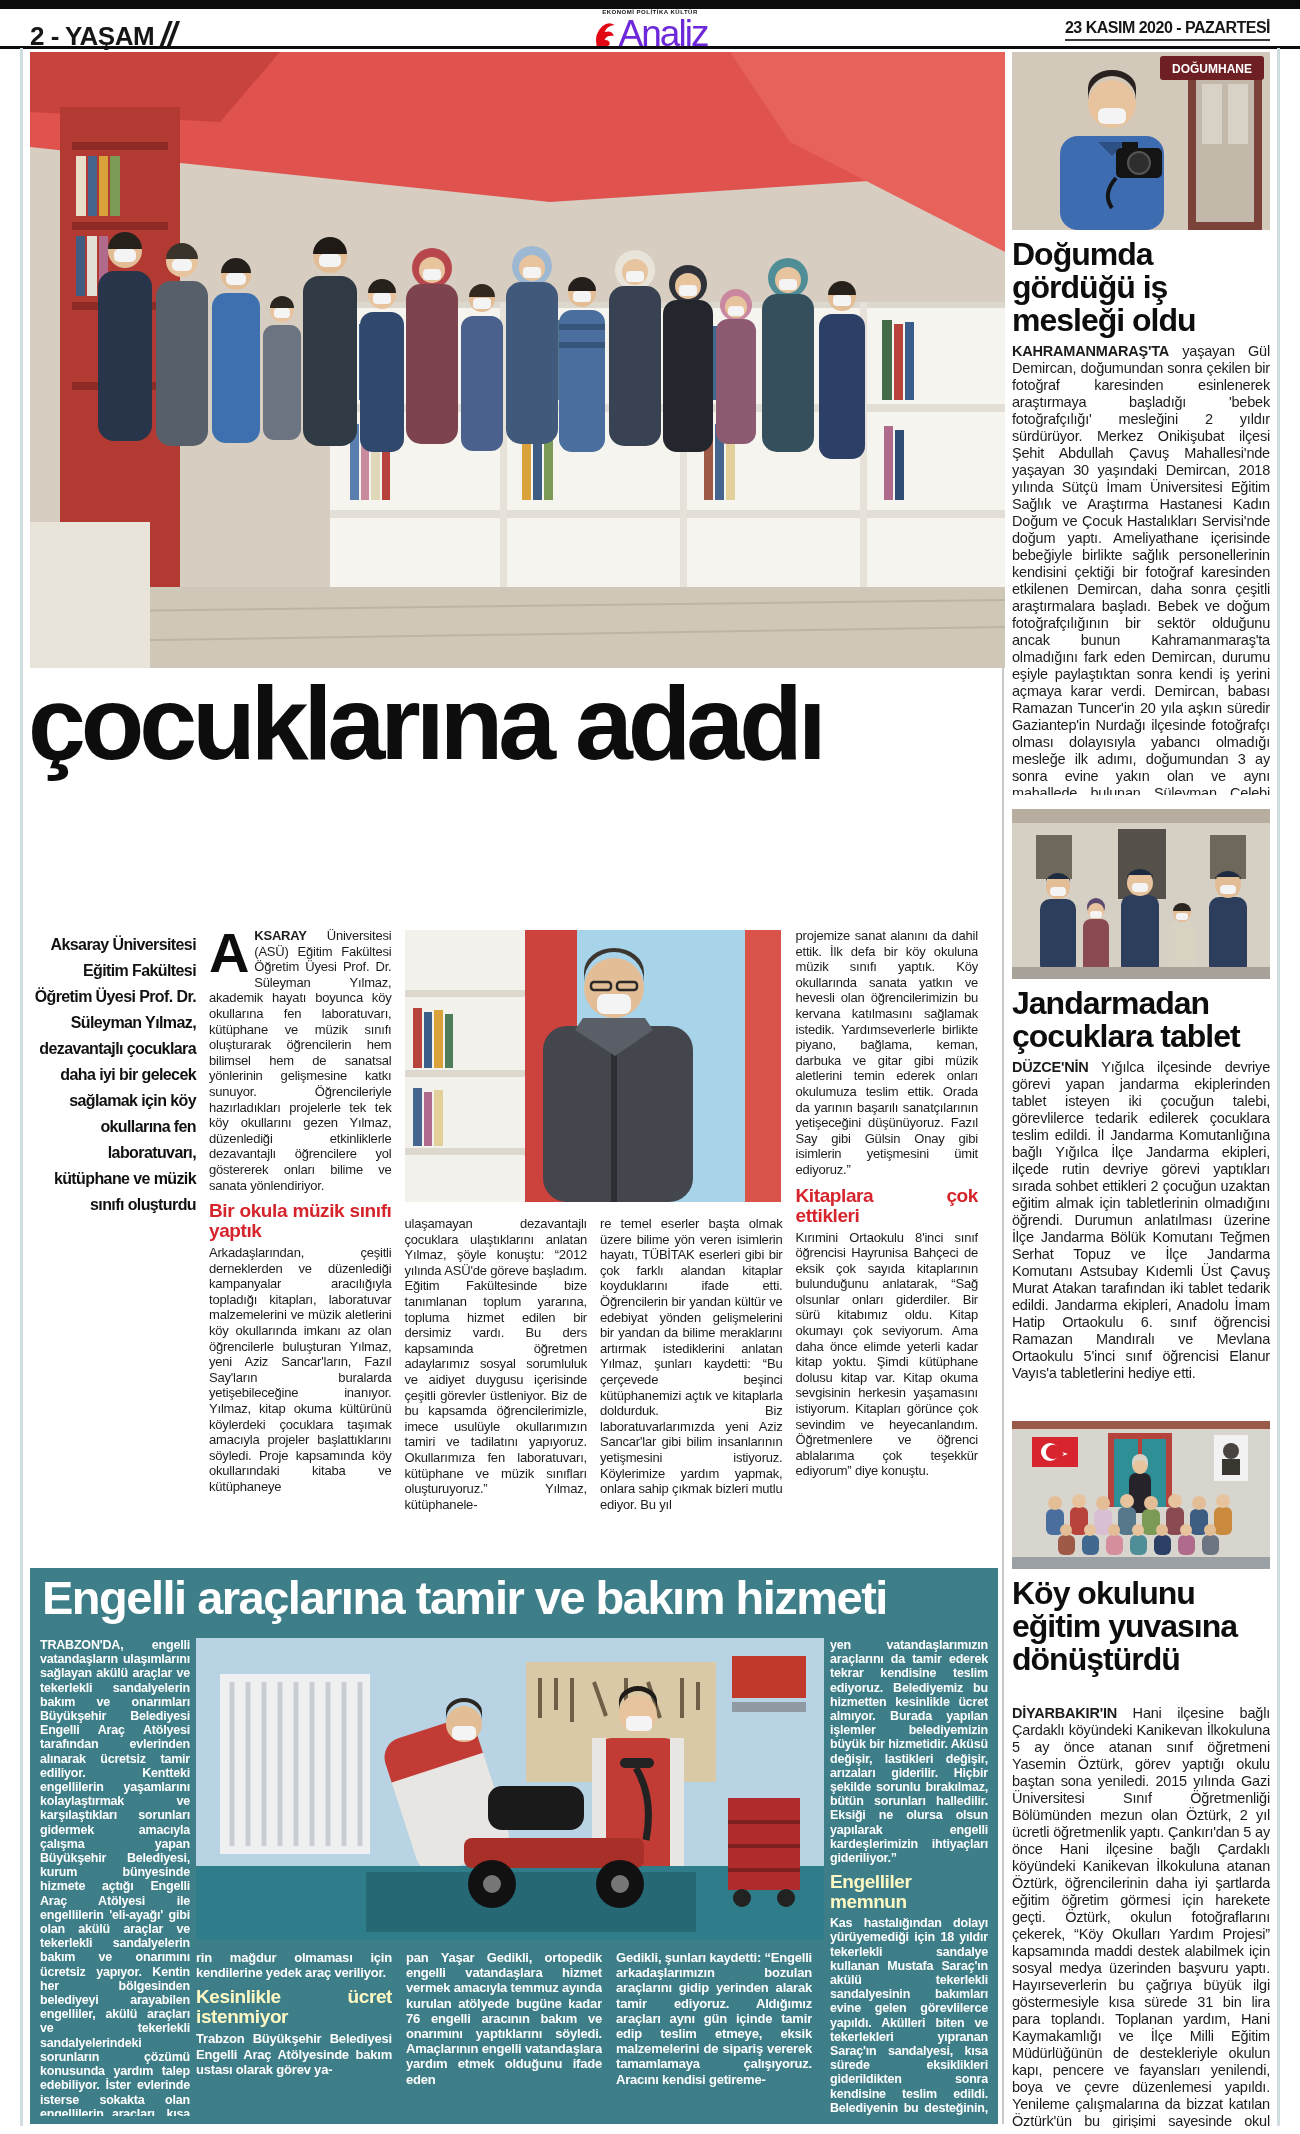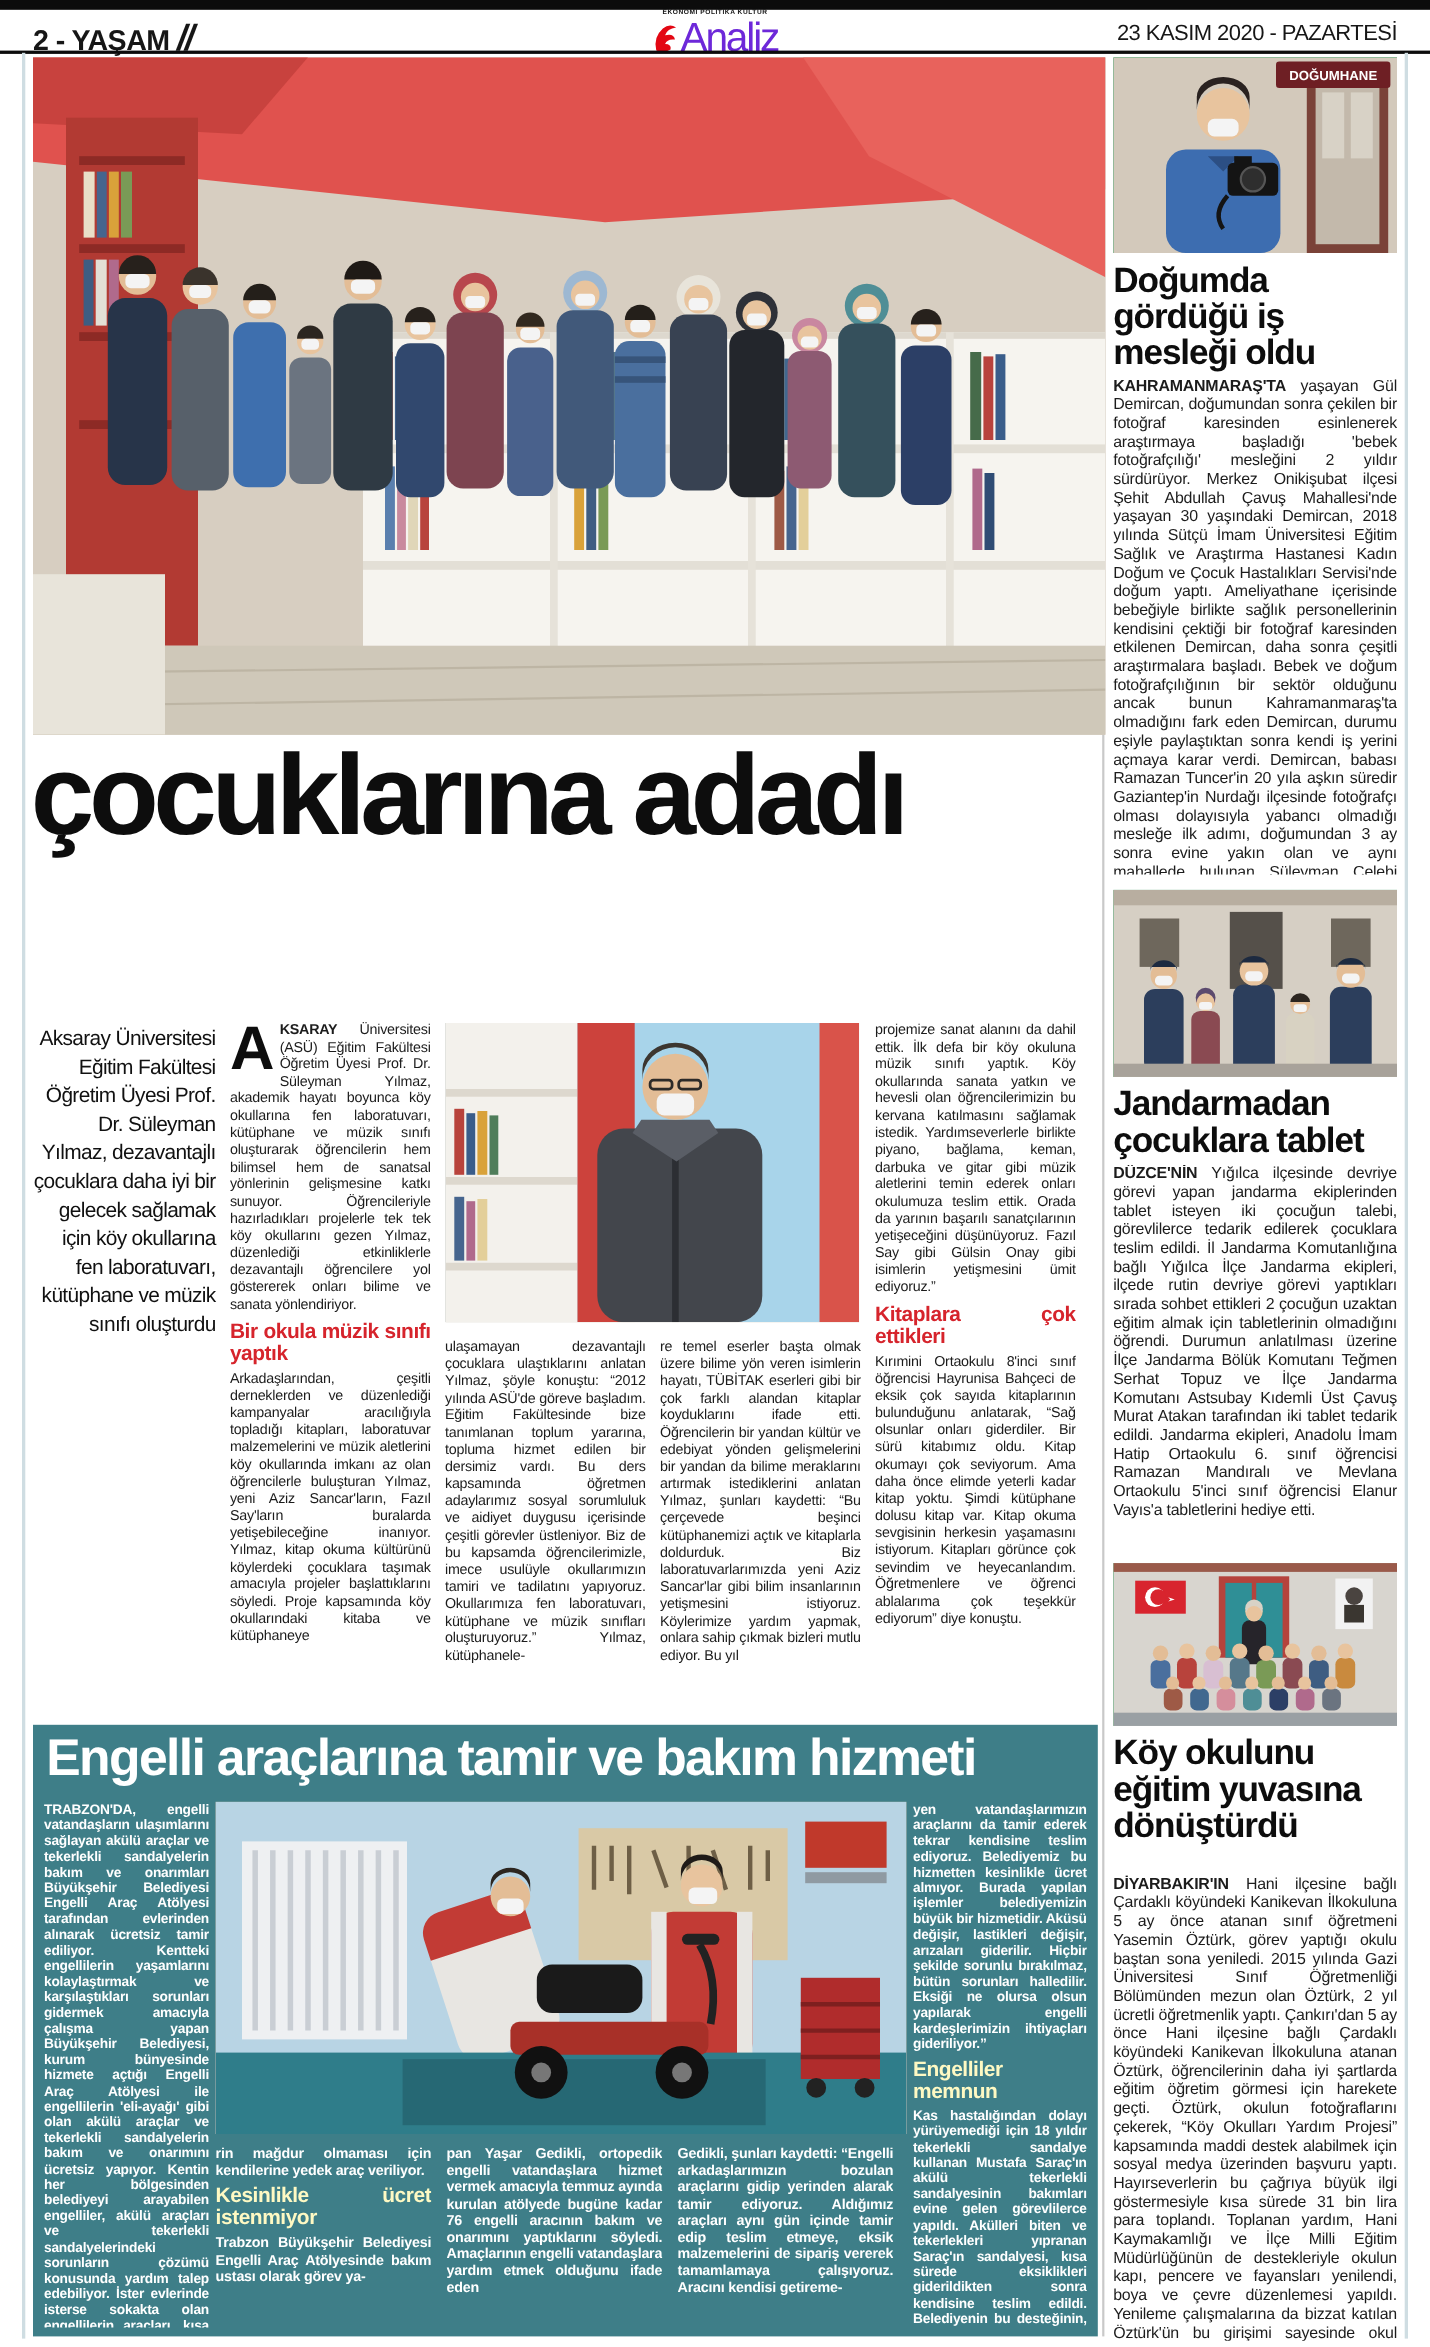--- a/index.html
+++ b/index.html
@@ -7,33 +7,33 @@
         font-family:"Liberation Sans","DejaVu Sans",sans-serif;color:#161616;}
   
   .top-strip{position:absolute;left:0;top:0;width:1300px;height:9px;background:#0c0c0c;}
   .hdr{position:absolute;left:0;top:9px;width:1300px;height:36px;background:#fff;}
   .hdr-rule{position:absolute;left:0;top:46px;width:1300px;height:3px;background:#0c0c0c;}
   .sec-label{position:absolute;left:30px;top:6px;font-size:26px;font-weight:bold;letter-spacing:-.5px;}
   .sec-slash{font-style:italic;font-weight:bold;font-size:33px;letter-spacing:-2px;}
   .logo-wrap{position:absolute;left:50%;top:0;transform:translateX(-50%);text-align:center;line-height:1;}
   .logo-tag{font-size:6px;font-weight:bold;color:#111;letter-spacing:.5px;}
   .logo-txt{font-size:37px;font-weight:normal;color:#6d28d9;letter-spacing:-2px;display:inline-block;}
-  .date-label{position:absolute;right:30px;top:10px;font-size:20px;font-weight:normal;
-              border-bottom:2px solid #3a3a3a;padding-bottom:14px;letter-spacing:-.5px;}
+  .date-label{position:absolute;right:30px;top:10px;font-size:16px;font-weight:bold;
+              border-bottom:2px solid #3a3a3a;padding-bottom:2px;letter-spacing:-.5px;}
   
   .vrule{position:absolute;left:1002px;top:52px;width:2px;height:2072px;background:#c9c9c9;}
   .edge{position:absolute;top:48px;width:3px;height:2078px;background:#cfdde2;}
   
   .ph{position:absolute;overflow:hidden;background:#cfc6b8;}
   .ph svg{display:block;width:100%;height:100%;}
   
   .headline{position:absolute;left:28px;top:672px;width:975px;
             font-size:104px;line-height:102px;font-weight:bold;letter-spacing:-5px;color:#0d0d0d;white-space:nowrap;}
   .maincols{position:absolute;left:30px;top:928px;width:948px;height:636px;display:flex;gap:13px;overflow:hidden;}
-  .col-intro{flex:0 0 166px;font-size:19px;line-height:26px;font-weight:normal;text-align:right;
+  .col-intro{flex:0 0 166px;font-size:16px;line-height:26px;font-weight:bold;text-align:right;
              letter-spacing:-.6px;color:#111;padding-top:4px;}
   .mcol{flex:1 1 0;font-size:13px;line-height:15.6px;text-align:justify;letter-spacing:-.2px;color:#1c1c1c;}
   .mcol p{margin:0 0 2px 0;}
   .dropcap{float:left;font-size:56px;line-height:46px;font-weight:bold;padding:2px 5px 0 0;color:#0d0d0d;}
   .lead{font-weight:bold;}
   .subhead-red{color:#d6242c;font-weight:bold;font-size:19px;line-height:20px;margin:8px 0 4px 0;letter-spacing:-.4px;}
   .spacer-photo{height:288px;}
   .ph-man{left:405px;top:930px;width:376px;height:272px;}
   .ph-main{left:30px;top:52px;width:975px;height:616px;}
   

